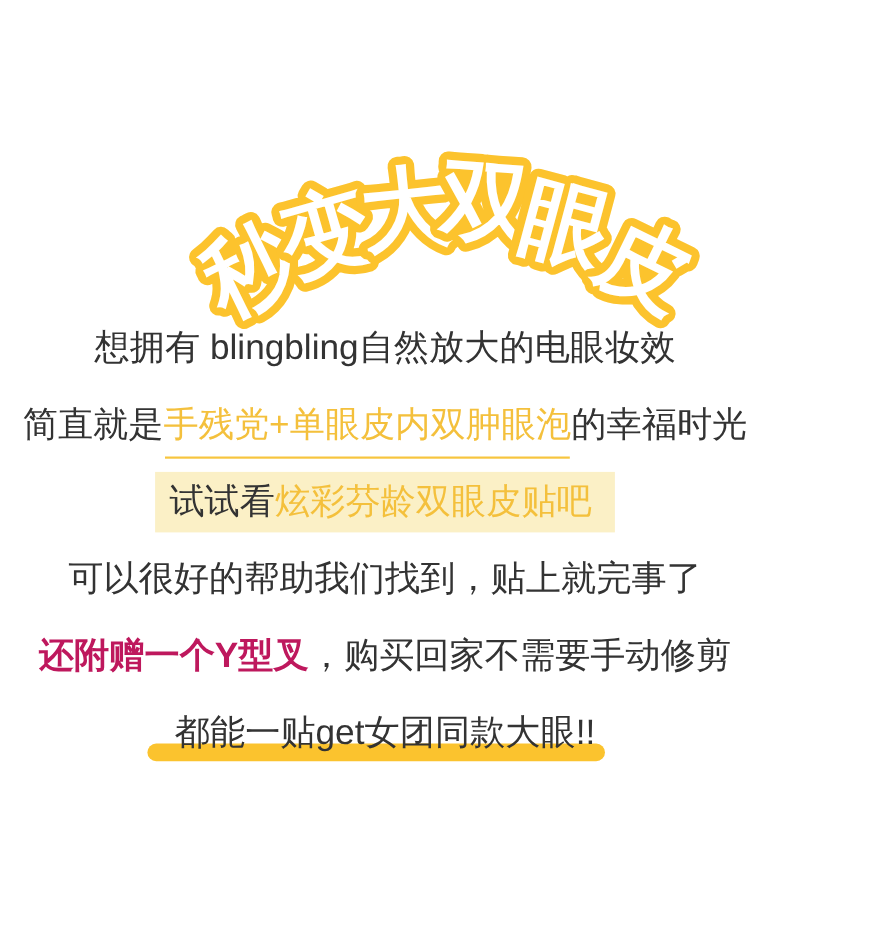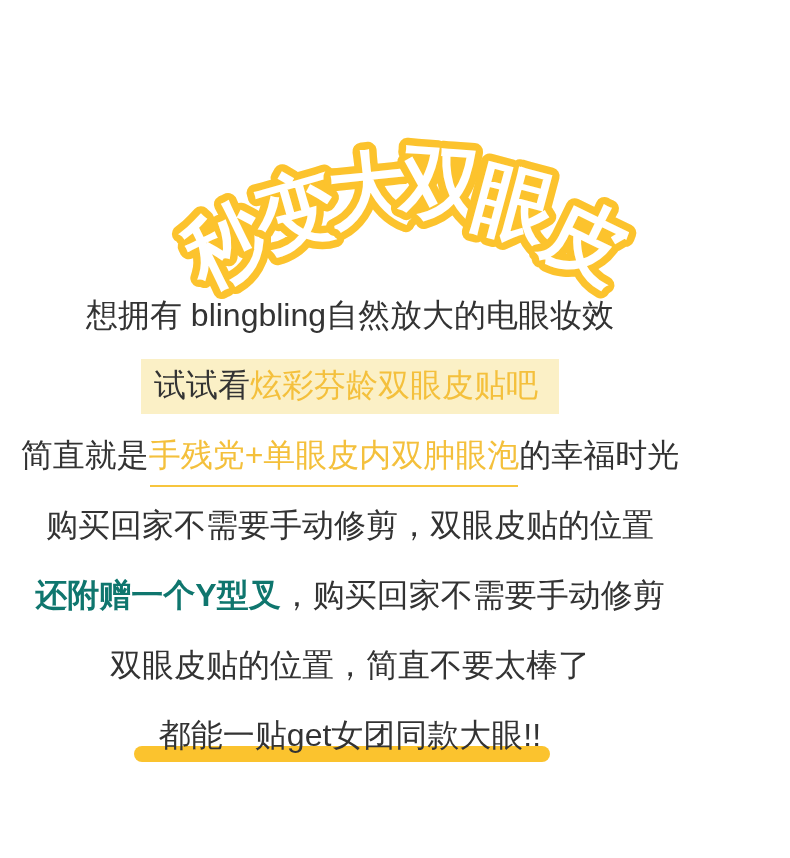--- a/index.html
+++ b/index.html
@@ -66,21 +66,21 @@
   .yellow-underlined::after {
     content: "";
     position: absolute;
     left: 1px;
     right: 1px;
     bottom: -9px;
     height: 2px;
     background: #F7C53E;
   }
   .yellow-bold {
-    color: #0f766e;
+    color: #be185d;
     font-weight: 700;
   }
   .marker {
     position: relative;
     z-index: 0;
     text-align: center;
   }
   .marker::before {
     content: "";
     position: absolute;
@@ -105,41 +105,38 @@
   <text transform="translate(574 266) rotate(26)">皮</text>
 </svg>
 
 <div class="content">
 
   <div class="line">
     <span>想拥有 blingbling自然放大的电眼妆效</span>
   </div>
 
   <div class="line">
+    <span>简直就是</span>
+      <span class="yellow-underlined">手残党+单眼皮内双肿眼泡</span>
+      <span>的幸福时光</span>
+  </div>
+
+  <div class="line">
     <span class="hl-band">
       <span>试试看</span><span class="yellow-text">炫彩芬龄双眼皮贴吧</span>
     </span>
   </div>
 
   <div class="line">
-    <span>简直就是</span>
-      <span class="yellow-underlined">手残党+单眼皮内双肿眼泡</span>
-      <span>的幸福时光</span>
-  </div>
-
-  <div class="line">
-    <span>购买回家不需要手动修剪，双眼皮贴的位置</span>
+    <span>可以很好的帮助我们找到，贴上就完事了</span>
   </div>
 
   <div class="line">
     <span class="yellow-bold">还附赠一个Y型叉</span>
       <span>，购买回家不需要手动修剪</span>
   </div>
 
-  <div class="line">
-    <span>双眼皮贴的位置，简直不要太棒了</span>
-  </div>
 
   <div class="line">
     <span class="marker">都能一贴get女团同款大眼!!</span>
   </div>
 
 </div>
 
 </body></html>

